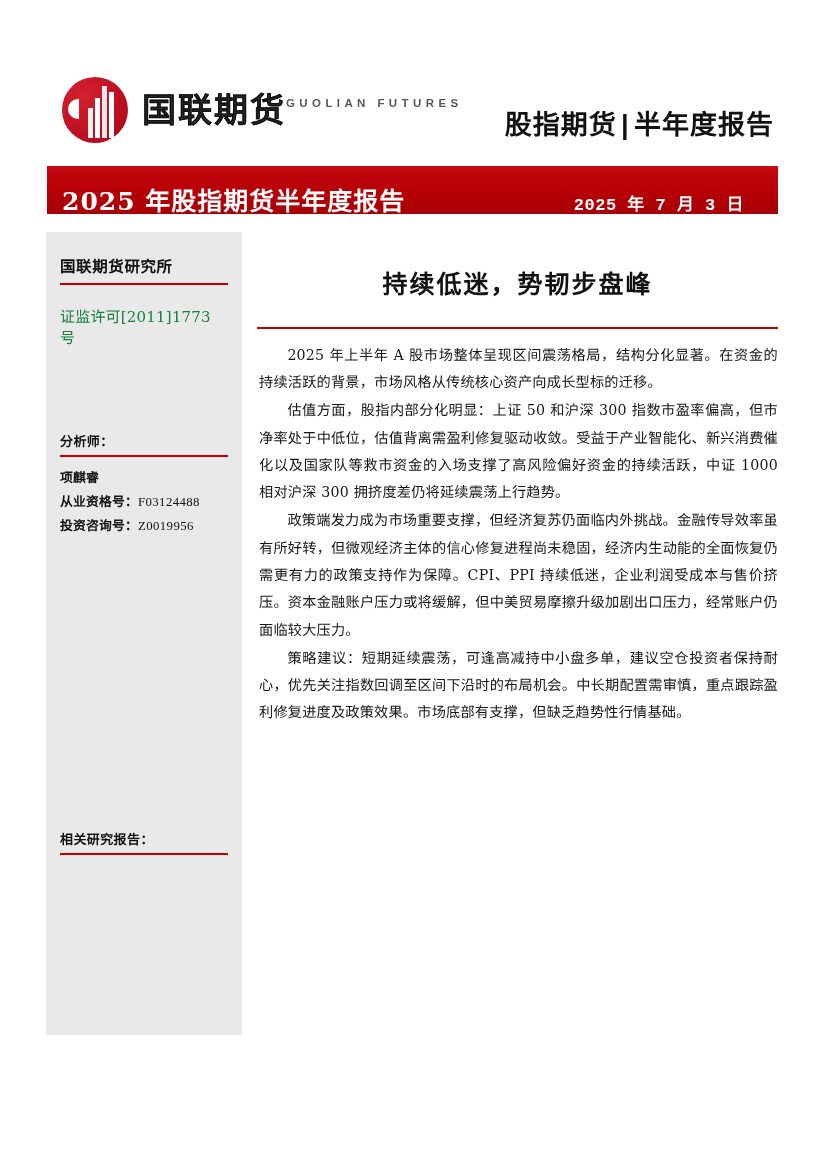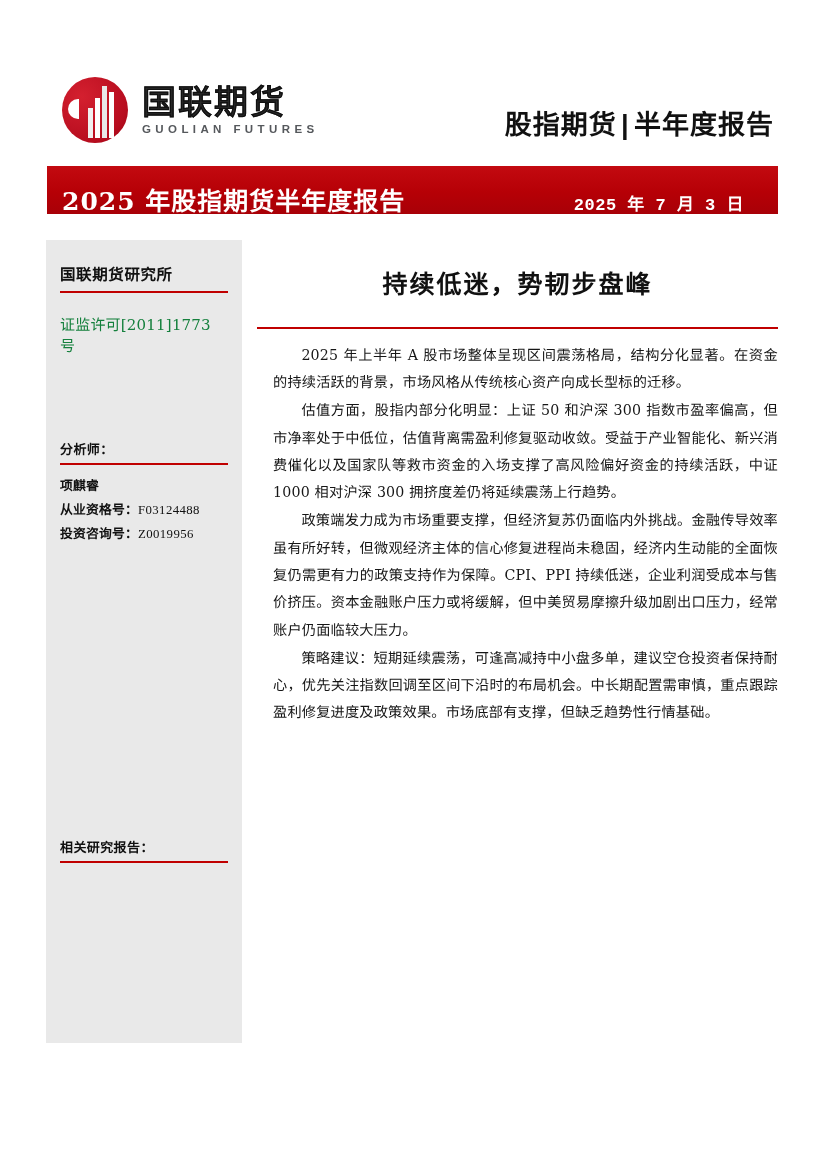--- a/index.html
+++ b/index.html
@@ -80,21 +80,20 @@
     position: absolute;
     left: 6px; top: 22px;
     width: 20px; height: 20px;
     border-radius: 50%;
     background: #ffffff;
     clip-path: polygon(0 0, 55% 0, 55% 100%, 0 100%);
   }
 
   .brand-text {
     display: flex;
-    flex-direction: column;
     justify-content: center;
     line-height: 1;
   }
   .brand-cn {
     font-family: "DejaVu Sans", "Liberation Sans", sans-serif;
     font-size: 34px;
     font-weight: 700;
     letter-spacing: 2px;
     color: #2a2a2a;
     -webkit-text-stroke: 0.3px #111;
@@ -148,21 +147,21 @@
     font-weight: 700;
     letter-spacing: 0.5px;
     padding-right: 20px;
     line-height: 1;
   }
 
   
   .sidebar {
     position: absolute;
     left: 46px;
-    top: 240px;
+    top: 232px;
     width: 196px;
     height: 803px;
     background: #e9e9e9;
     box-sizing: border-box;
     padding: 22px 14px 0 14px;
   }
   .sidebar-inst {
     font-family: "DejaVu Serif", "Liberation Serif", serif;
     font-size: 15.5px;
     font-weight: 700;
@@ -236,21 +235,21 @@
     margin-top: 13px;
     font-family: "DejaVu Serif", "Liberation Serif", serif;
     font-size: 14.2px;
     line-height: 1.92;
     color: #161616;
     text-align: justify;
     text-justify: inter-ideograph;
     letter-spacing: 0.2px;
   }
   .body-copy p {
-    margin: 0 0 1px 16px;
+    margin: 0 0 1px 2px;
     text-indent: 2em;
   }
 </style>
 </head>
 <body>
 
 <div class="page">
 
   <div class="header">
     <div class="brand">

